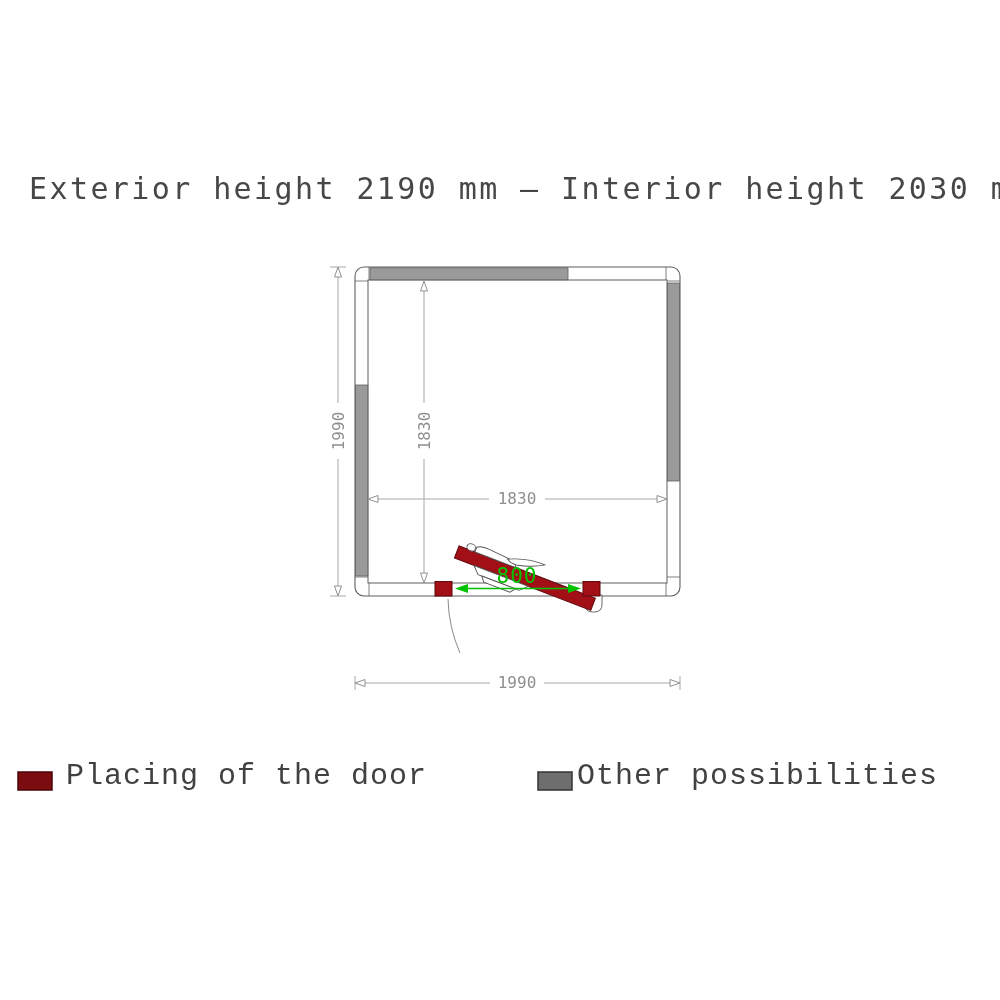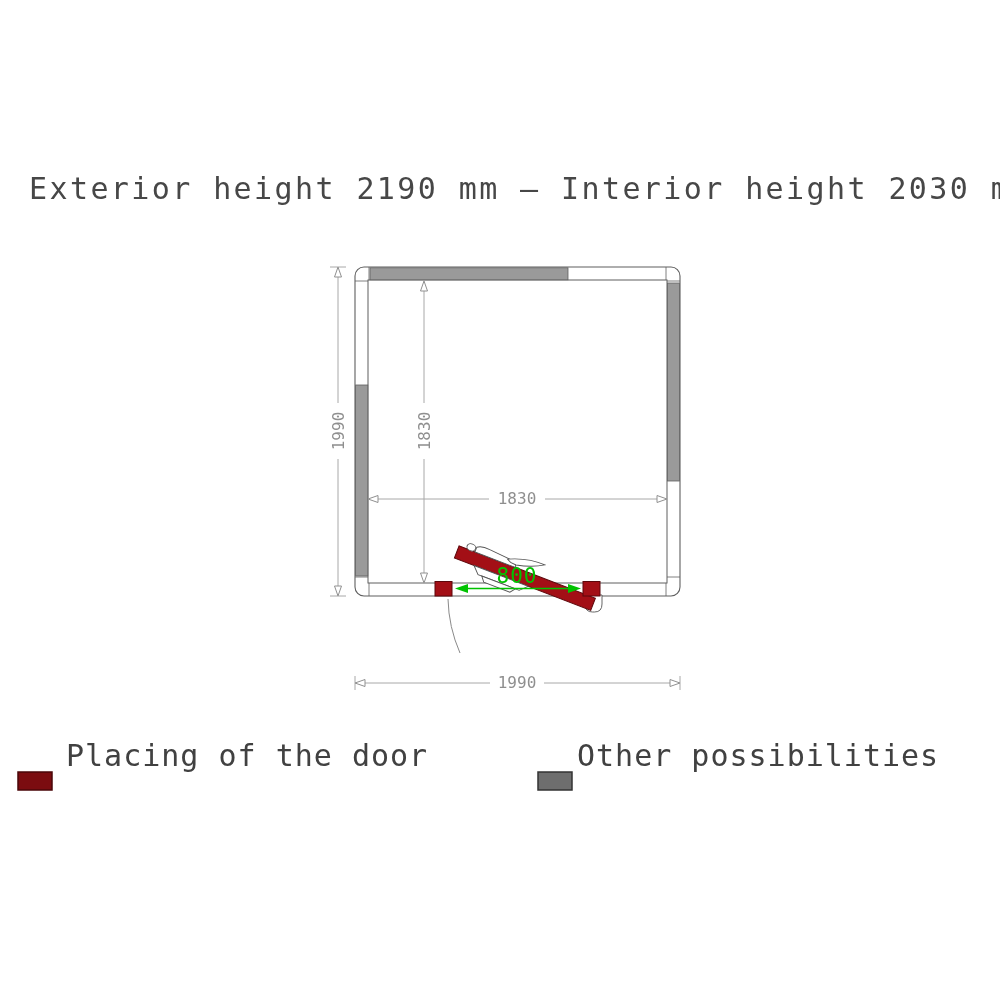--- a/index.html
+++ b/index.html
@@ -14,22 +14,22 @@
   }
   .plan-svg{position:absolute;left:0;top:0;}
   .dim-text{fill:#8f8f8f;font-size:16px;font-family:"DejaVu Sans Mono","Liberation Mono",monospace;}
   .green-text{font-size:21px;letter-spacing:1px;font-family:"DejaVu Sans Mono","Liberation Mono",monospace;}
   .dim-line{stroke:#a8a8a8;stroke-width:1;fill:none;}
   .dim-arrow{fill:#ffffff;stroke:#909090;stroke-width:1;}
   .wall-stroke{stroke:#5f5f5f;stroke-width:1.1;fill:#ffffff;}
   .thin-stroke{stroke:#5f5f5f;stroke-width:0.8;}
   .handle-part{fill:#ffffff;stroke:#555555;stroke-width:0.9;}
   .legend-label{
-    position:absolute;top:740px;font-size:30px;letter-spacing:1px;
-    color:#414141;white-space:nowrap;line-height:32px;
+    position:absolute;top:760px;font-size:30px;letter-spacing:1px;
+    color:#414141;white-space:nowrap;line-height:32px;font-family:Liberation Mono, monospace;
   }
   .legend-swatch{position:absolute;top:771px;width:36px;height:20px;display:block;}
 </style>
 </head>
 <body>
 
 <div class="title">Exterior height 2190 mm – Interior height 2030 mm</div>
 
 <svg class="plan-svg" width="1000" height="1000" viewBox="0 0 1000 1000">
 

